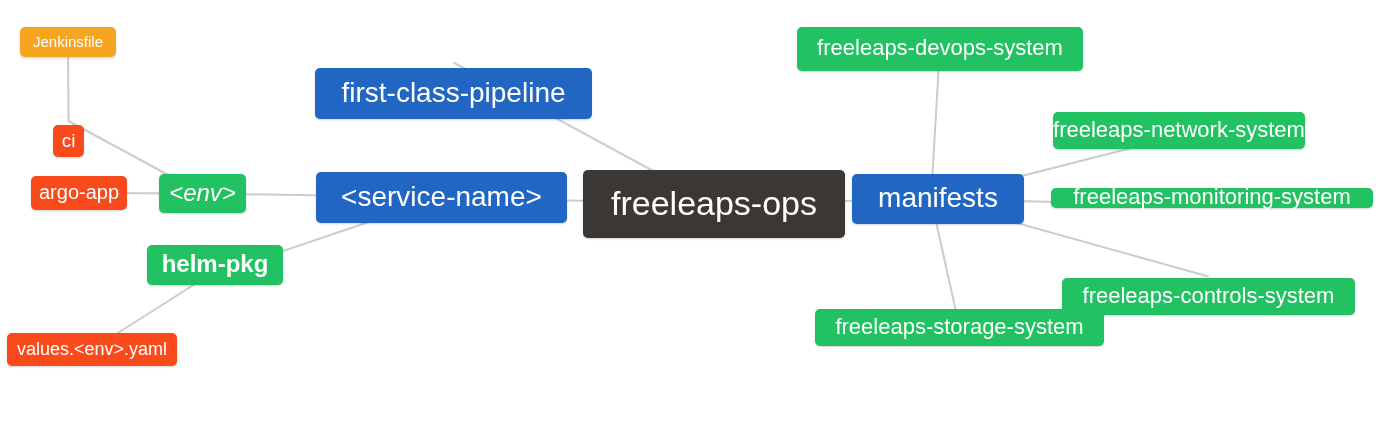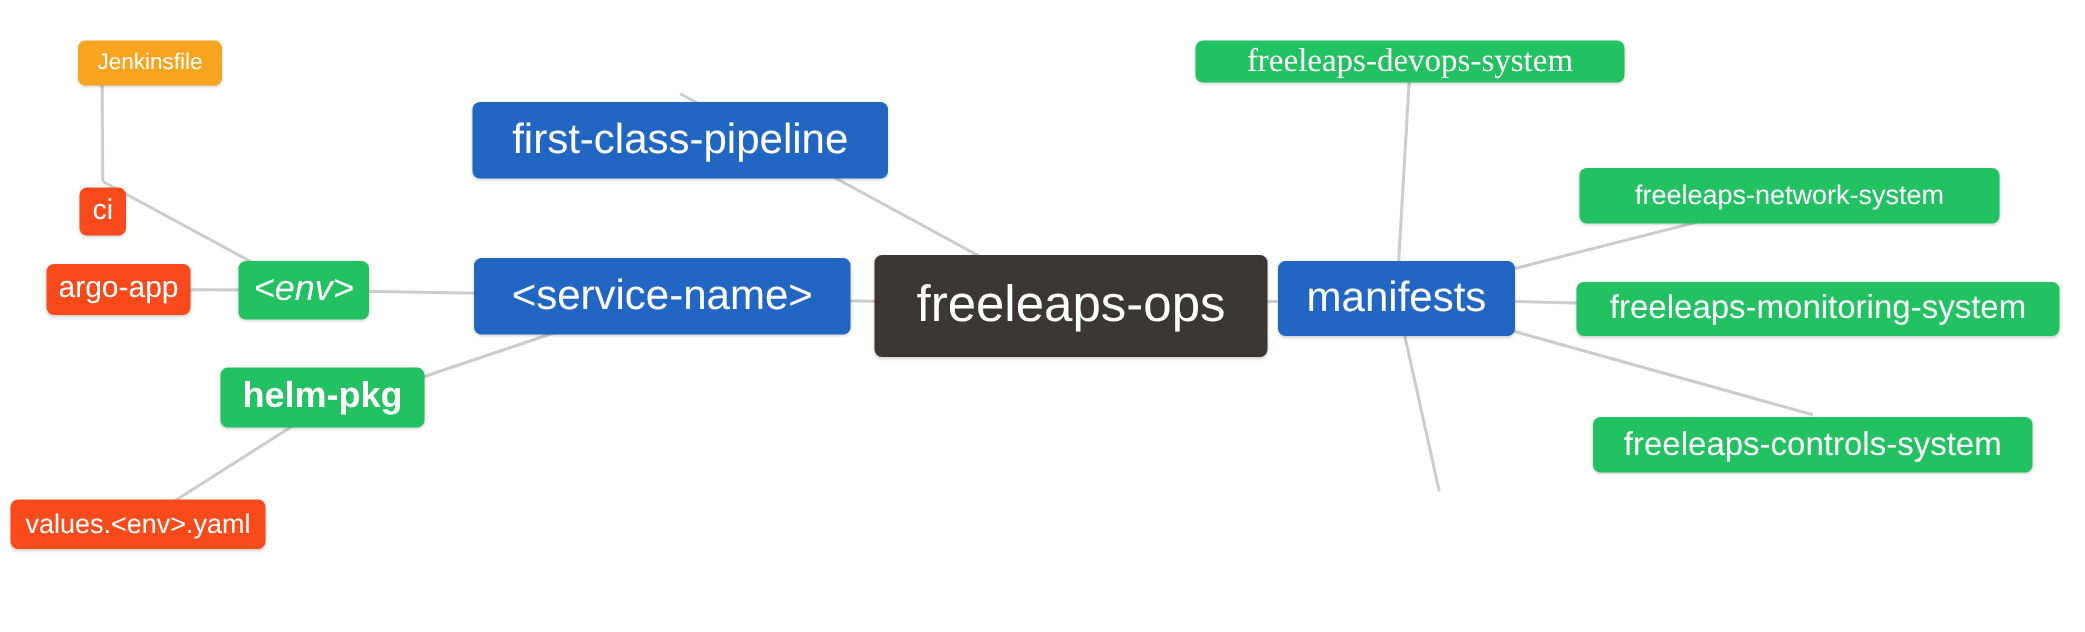--- a/index.html
+++ b/index.html
@@ -72,47 +72,50 @@
   <div id="node-layer">
       <div class="node dark" style="left: 583px; top: 170px; width: 262px; height: 68px; font-size: 34px;">
         <span>freeleaps-ops</span>
       </div>
       <div class="node blue" style="left: 315px; top: 37px; width: 277px; height: 51px; font-size: 28px; margin-top: 31px;">
         <span>first-class-pipeline</span>
       </div>
       <div class="node blue" style="left: 316px; top: 172px; width: 251px; height: 51px; font-size: 28px;">
         <span>&lt;service-name&gt;</span>
       </div>
-      <div class="node blue" style="left: 852px; top: 174px; width: 158px; height: 50px; font-size: 28px;">
+      <div class="node blue" style="left: 852px; top: 174px; width: 172px; height: 50px; font-size: 28px;">
         <span>manifests</span>
       </div>
       <div class="node green" style="left: 159px; top: 174px; width: 87px; height: 39px; font-size: 24px; font-style: italic;">
         <span>&lt;env&gt;</span>
       </div>
       <div class="node green" style="left: 147px; top: 245px; width: 136px; height: 40px; font-size: 24px; font-weight: bold;">
         <span>helm-pkg</span>
       </div>
       <div class="node red" style="left: 53px; top: 105px; width: 31px; height: 32px; font-size: 19px; margin-top: 20px;">
         <span>ci</span>
       </div>
       <div class="node red" style="left: 31px; top: 176px; width: 96px; height: 34px; font-size: 20px;">
         <span>argo-app</span>
       </div>
-      <div class="node amber" style="left: 20px; top: 27px; width: 96px; height: 30px; font-size: 15px; margin-left: 32px;">
+      <div class="node amber" style="left: 20px; top: 27px; width: 96px; height: 30px; font-size: 15px;">
         <span>Jenkinsfile</span>
       </div>
       <div class="node red" style="left: 7px; top: 333px; width: 170px; height: 33px; font-size: 18px;">
         <span>values.&lt;env&gt;.yaml</span>
       </div>
-      <div class="node green" style="left: 797px; top: 27px; width: 286px; height: 28px; font-size: 22px; font-family: Liberation Serif, serif;">
+      <div class="node green" style="left: 797px; top: 27px; width: 286px; height: 44px; font-size: 22px;">
         <span>freeleaps-devops-system</span>
       </div>
-      <div class="node green" style="left: 1053px; top: 112px; width: 280px; height: 37px; font-size: 18px;">
+      <div class="node green" style="left: 1053px; top: 112px; width: 252px; height: 37px; font-size: 22px;">
         <span>freeleaps-network-system</span>
       </div>
-      <div class="node green" style="left: 1051px; top: 188px; width: 322px; height: 36px; font-size: 22px;">
+      <div class="node green" style="left: 1051px; top: 188px; width: 322px; height: 20px; font-size: 22px;">
         <span>freeleaps-monitoring-system</span>
       </div>
       <div class="node green" style="left: 1062px; top: 258px; width: 293px; height: 37px; font-size: 22px; margin-top: 20px;">
         <span>freeleaps-controls-system</span>
       </div>
+      <div class="node green" style="left: 815px; top: 309px; width: 289px; height: 37px; font-size: 22px;">
+        <span>freeleaps-storage-system</span>
+      </div>
     </div>
 </div>
 
 </body></html>

